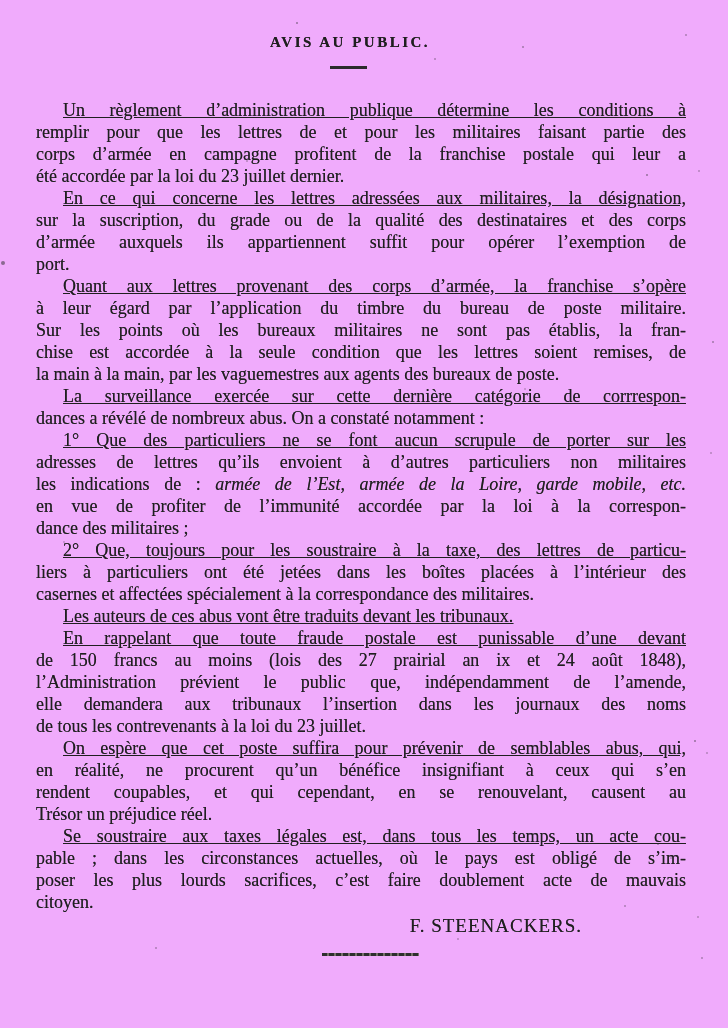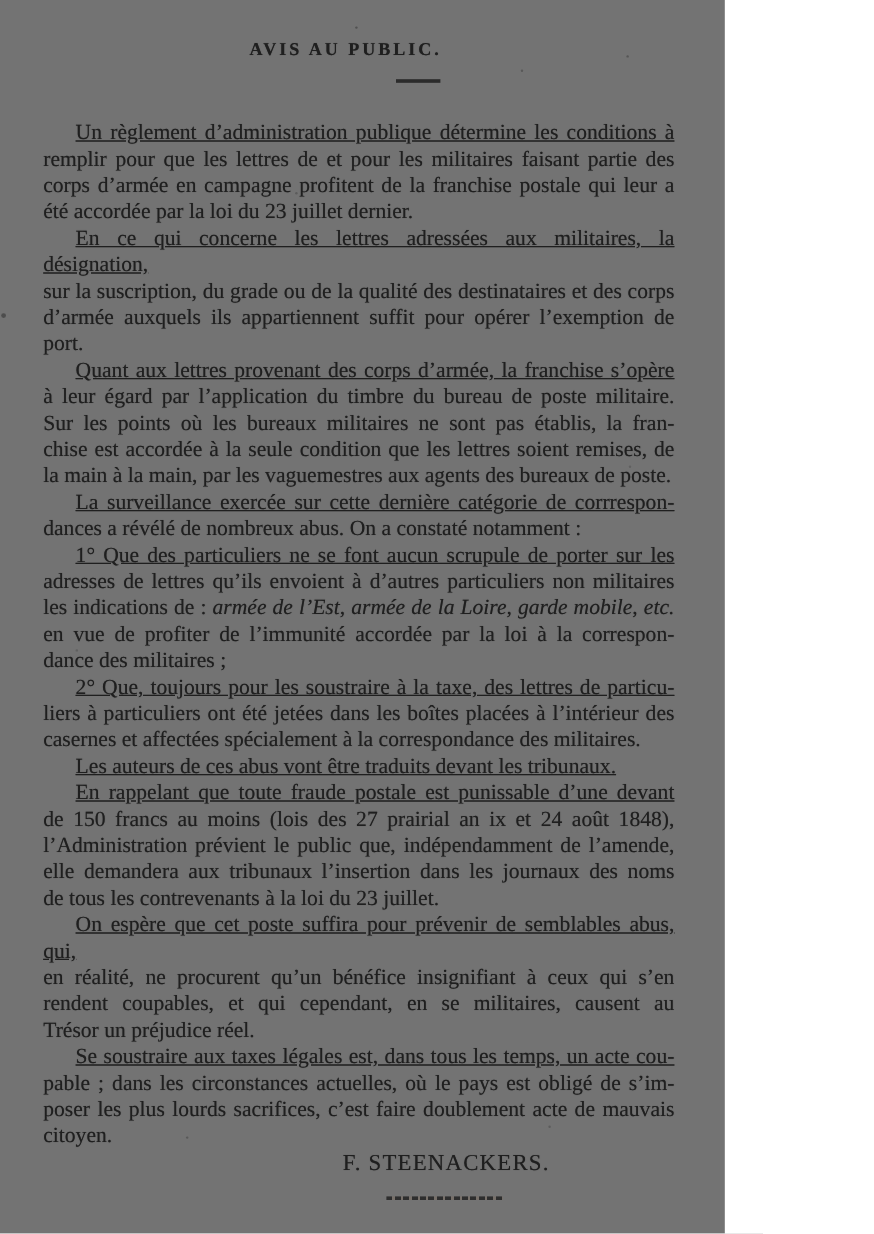--- a/index.html
+++ b/index.html
@@ -2,23 +2,23 @@
 <html lang="fr"><head>
 <meta charset="utf-8">
 <style>
   html, body {
     margin: 0;
     padding: 0;
     background: #ffffff;
   }
   .page {
     position: relative;
-    width: 604px;
+    width: 728px;
     height: 1028px;
-    background: #737373;
+    background: #f0abfc;
     overflow: hidden;
     font-family: "Liberation Serif", "DejaVu Serif", serif;
     color: #1f1f1f;
   }
   .doc-title {
     margin: 0;
     padding-top: 34px;
     position: relative;
     left: -14px;
     text-align: center;
@@ -127,21 +127,21 @@
       <div class="line"><span>liers à particuliers ont été jetées dans les boîtes placées à l’intérieur des</span></div>
       <div class="line last"><span>casernes et affectées spécialement à la correspondance des militaires.</span></div>
       <div class="line first last"><span>Les auteurs de ces abus vont être traduits devant les tribunaux.</span></div>
       <div class="line first"><span>En rappelant que toute fraude postale est punissable d’une devant</span></div>
       <div class="line"><span>de 150 francs au moins (lois des 27 prairial an ix et 24 août 1848),</span></div>
       <div class="line"><span>l’Administration prévient le public que, indépendamment de l’amende,</span></div>
       <div class="line"><span>elle demandera aux tribunaux l’insertion dans les journaux des noms</span></div>
       <div class="line last"><span>de tous les contrevenants à la loi du 23 juillet.</span></div>
       <div class="line first"><span>On espère que cet poste suffira pour prévenir de semblables abus, qui,</span></div>
       <div class="line"><span>en réalité, ne procurent qu’un bénéfice insignifiant à ceux qui s’en</span></div>
-      <div class="line"><span>rendent coupables, et qui cependant, en se militaires, causent au</span></div>
+      <div class="line"><span>rendent coupables, et qui cependant, en se renouvelant, causent au</span></div>
       <div class="line last"><span>Trésor un préjudice réel.</span></div>
       <div class="line first"><span>Se soustraire aux taxes légales est, dans tous les temps, un acte cou-</span></div>
       <div class="line"><span>pable ; dans les circonstances actuelles, où le pays est obligé de s’im-</span></div>
       <div class="line"><span>poser les plus lourds sacrifices, c’est faire doublement acte de mauvais</span></div>
       <div class="line last"><span>citoyen.</span></div>
     </div>
 
   <div class="doc-body" style="margin-top:0;">
     <div class="signature">F. STEENACKERS.</div>
     <div class="end-rule"></div>

